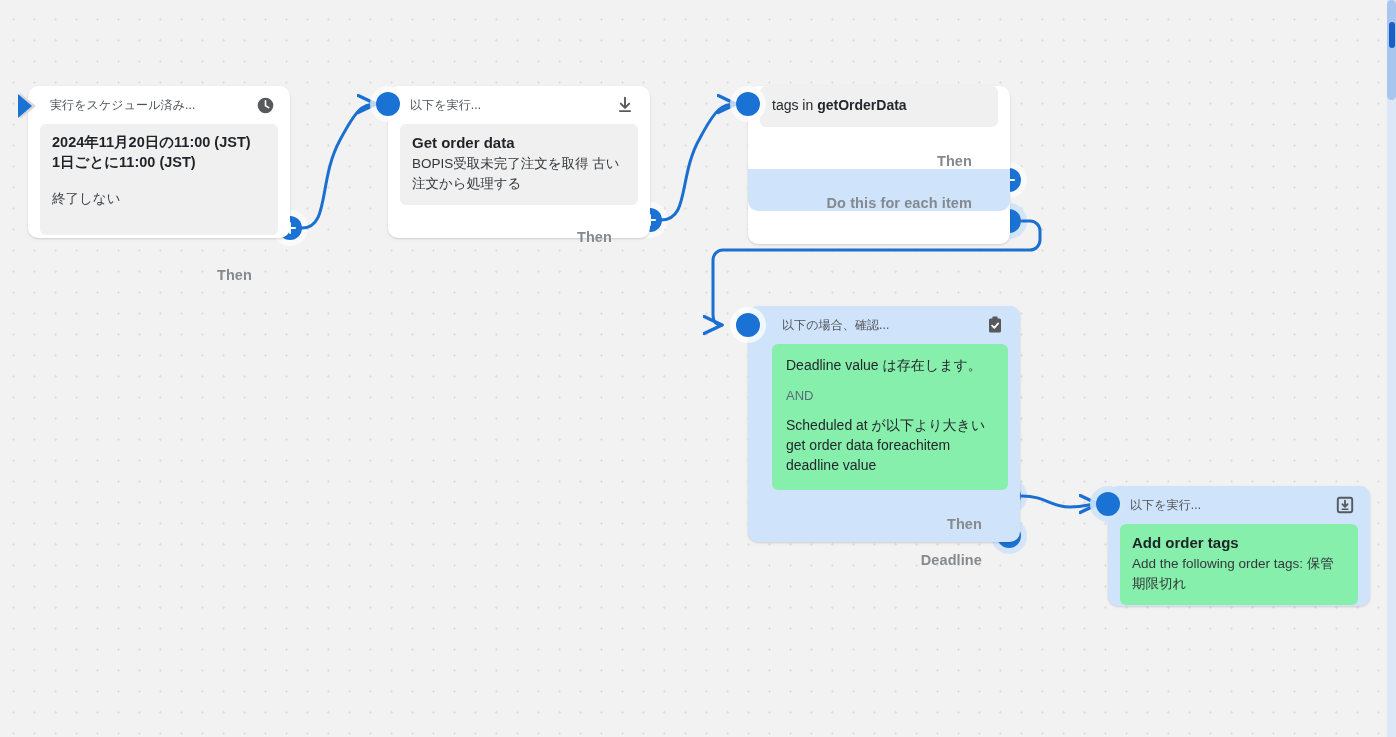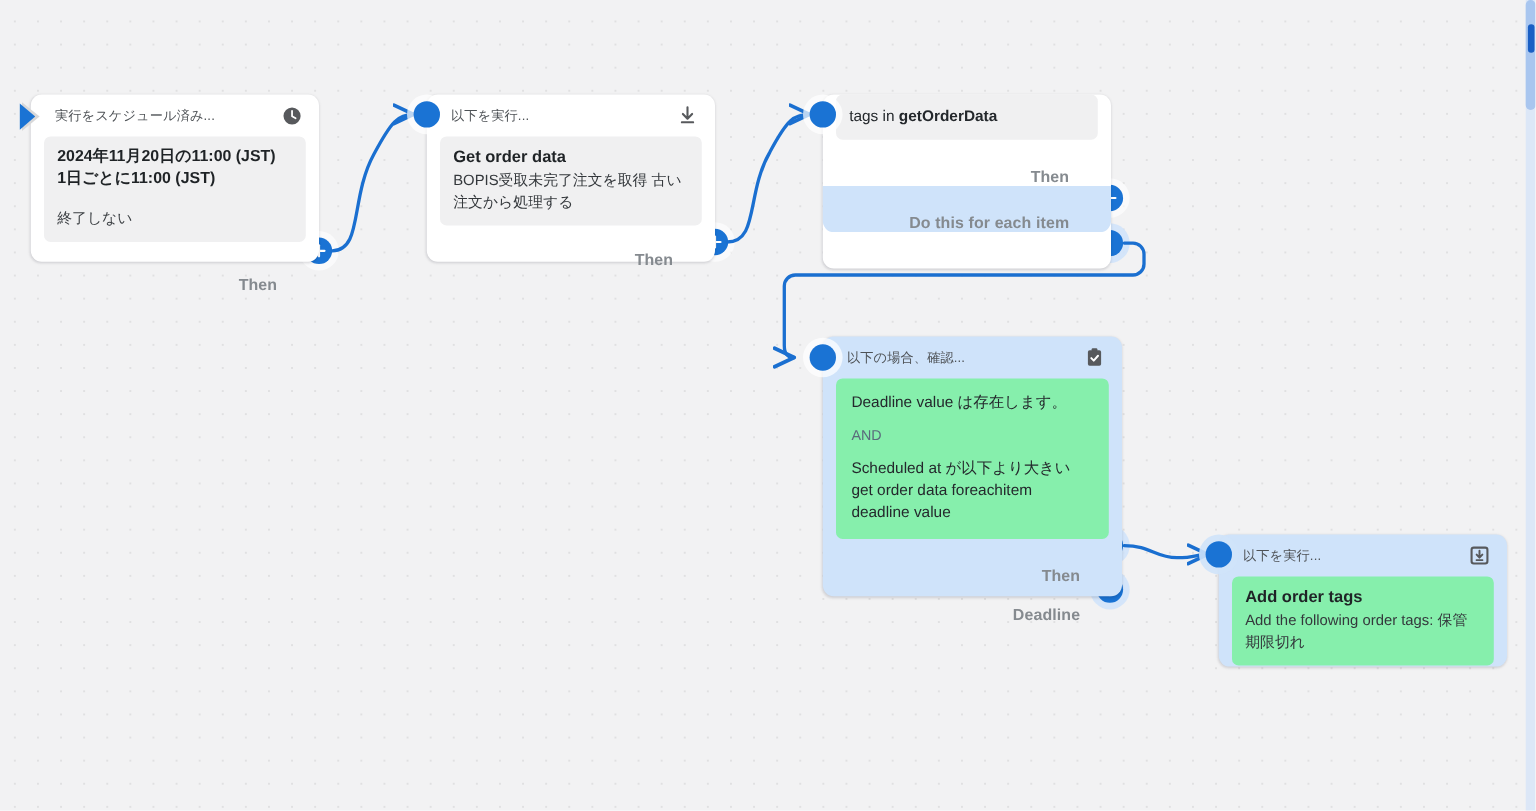--- a/index.html
+++ b/index.html
@@ -224,21 +224,21 @@
   <div class="card white" style="left:28px; top:86px; width:262px; height:152px;">
     <div class="card-head">
       <span class="title">実行をスケジュール済み...</span>
       <span class="icon-slot">
         <svg width="19" height="19" viewBox="0 0 20 20">
           <circle cx="10" cy="10" r="8.2" fill="#57595c"></circle>
           <path d="M10 5 L10 10.2 L13.4 12.2" fill="none" stroke="#ffffff" stroke-width="1.7" stroke-linecap="round" stroke-linejoin="round"></path>
         </svg>
       </span>
     </div>
-    <div class="body-box" style="padding-top:9px;padding-bottom:11px;">
+    <div class="body-box" style="padding-top:9px;padding-bottom:26px;">
       <div class="body-title" style="font-size:14.5px;">2024年11月20日の11:00 (JST)</div>
       <div class="body-title" style="font-size:14.5px;">1日ごとに11:00 (JST)</div>
       <div class="body-plain" style="font-size:13.5px;margin-top:18px;color:#3a3e42;">終了しない</div>
     </div>
     <div class="port-row" style="height:48px;">
       <span class="port-label">Then</span>
       <span style="width:14px"></span>
     </div>
   </div>
   <div class="node-plus" style="left:278px; top:216px;"></div>
@@ -277,21 +277,21 @@
     </div>
     <div class="port-row loop">
       <span class="port-label">Do this for each item</span>
       <span style="width:14px"></span>
     </div>
   </div>
   <div class="node-plus" style="left:997px; top:168px;"></div>
   <div class="node-dot on-blue" style="left:997px; top:209px;"></div>
   <div class="node-in" style="left:736px; top:92px;"></div>
 
-  <div class="card blue" style="left:748px; top:306px; width:272px; height:236px;">
+  <div class="card blue" style="left:748px; top:306px; width:272px; height:236px;padding-left:12px;">
     <div class="card-head" style="height:38px;">
       <span class="title">以下の場合、確認...</span>
       <span class="icon-slot">
         <svg width="20" height="20" viewBox="0 0 20 20">
           <rect x="4" y="3.4" width="12" height="14.2" rx="1.6" fill="#57595c"></rect>
           <rect x="7.4" y="1.6" width="5.2" height="3.1" rx="1" fill="#57595c"></rect>
           <path d="M7.1 10.6 L9.3 12.8 L13.2 8.4" fill="none" stroke="#ffffff" stroke-width="1.8" stroke-linecap="round" stroke-linejoin="round"></path>
         </svg>
       </span>
     </div>

